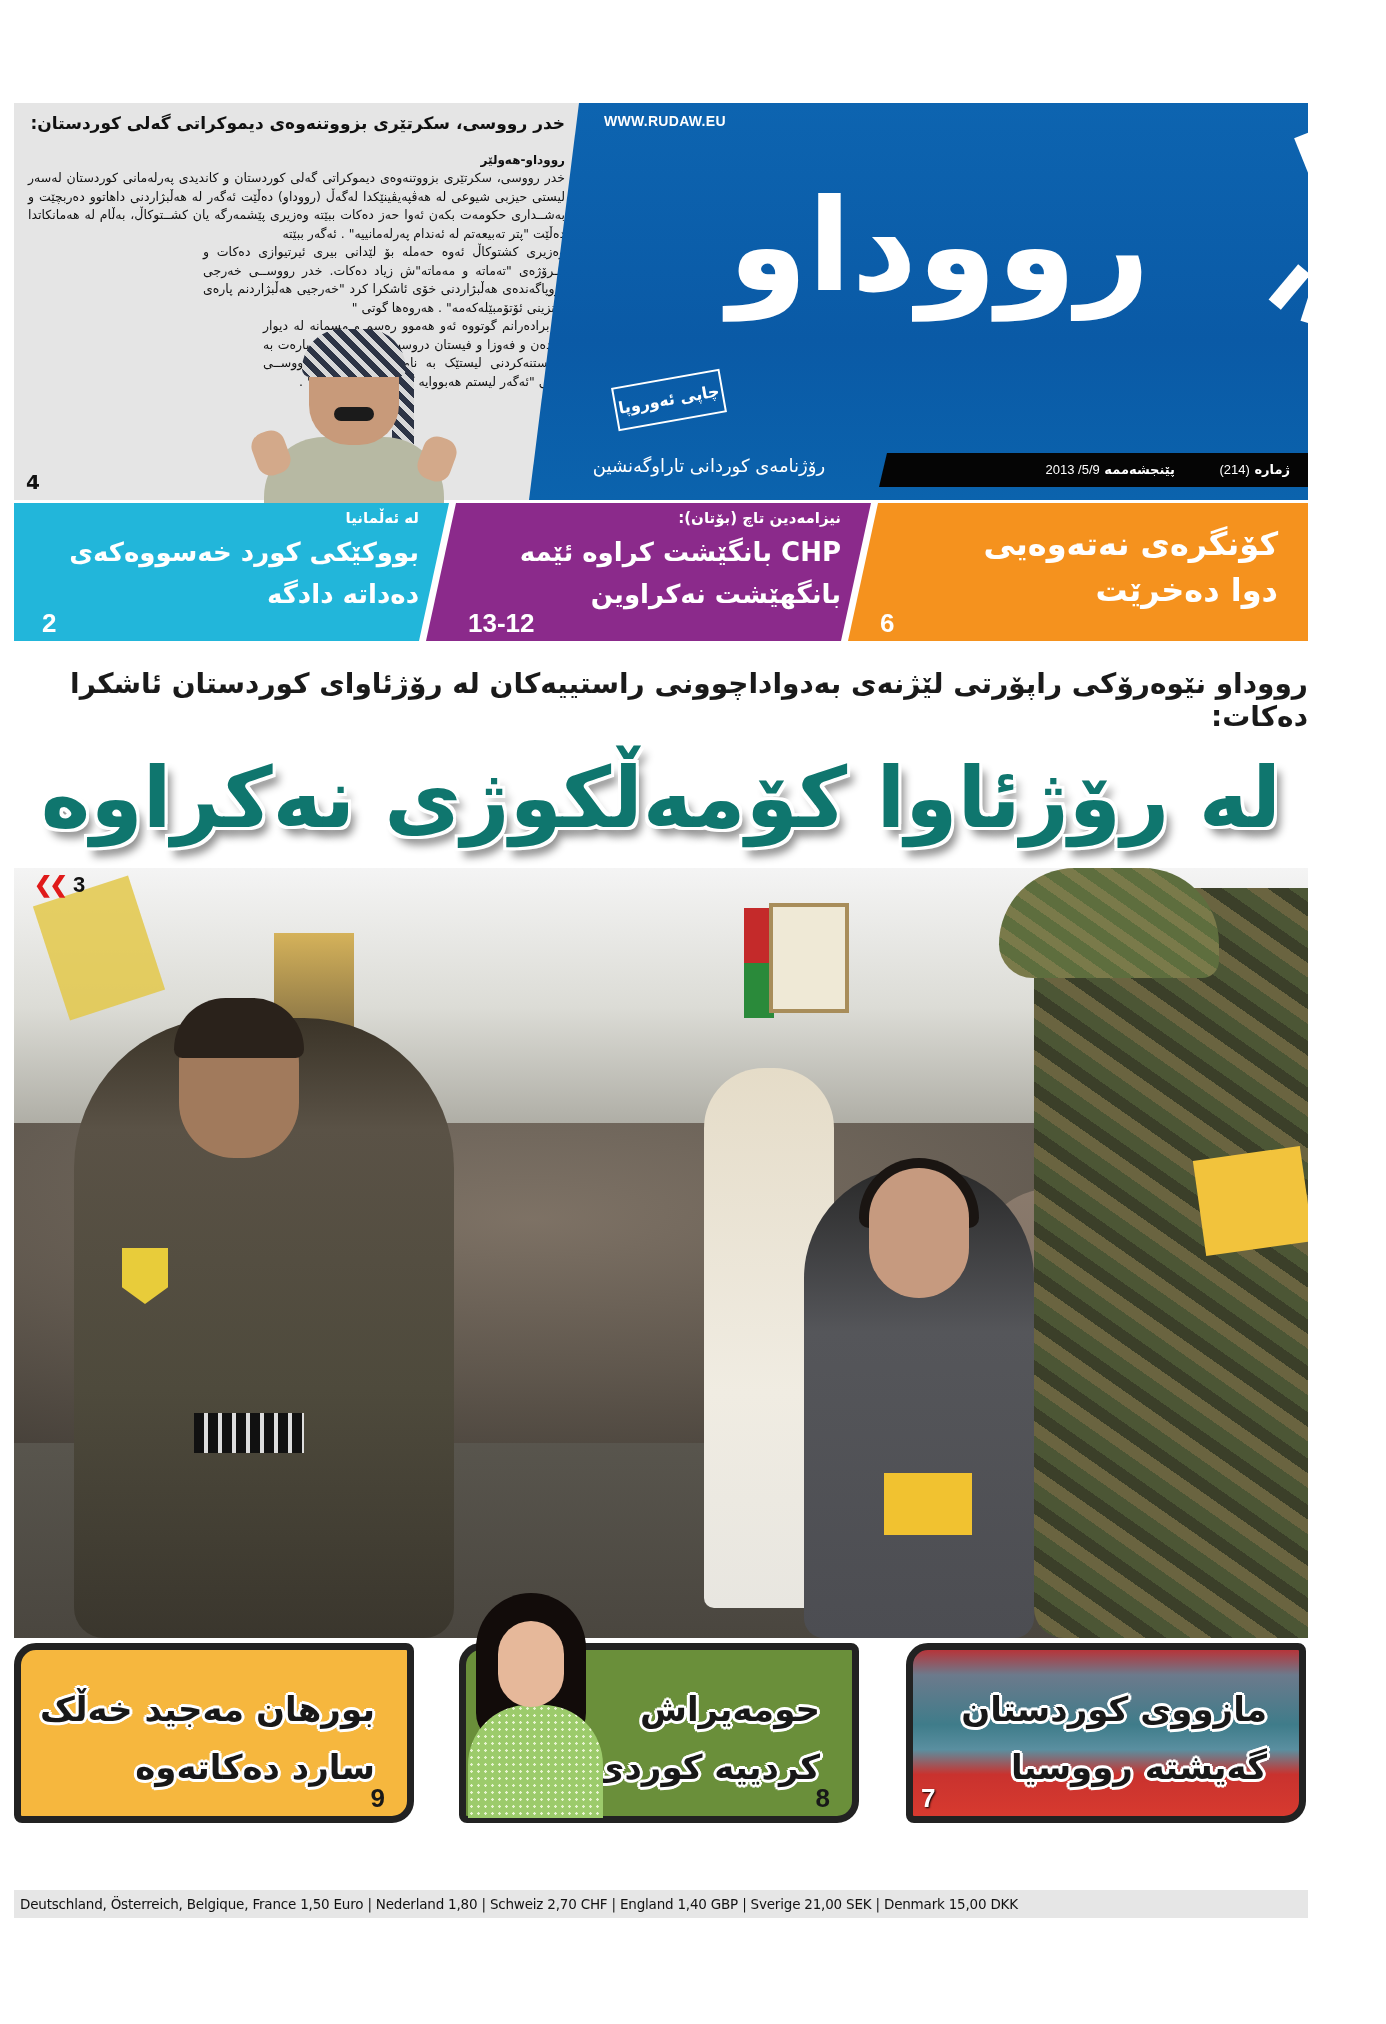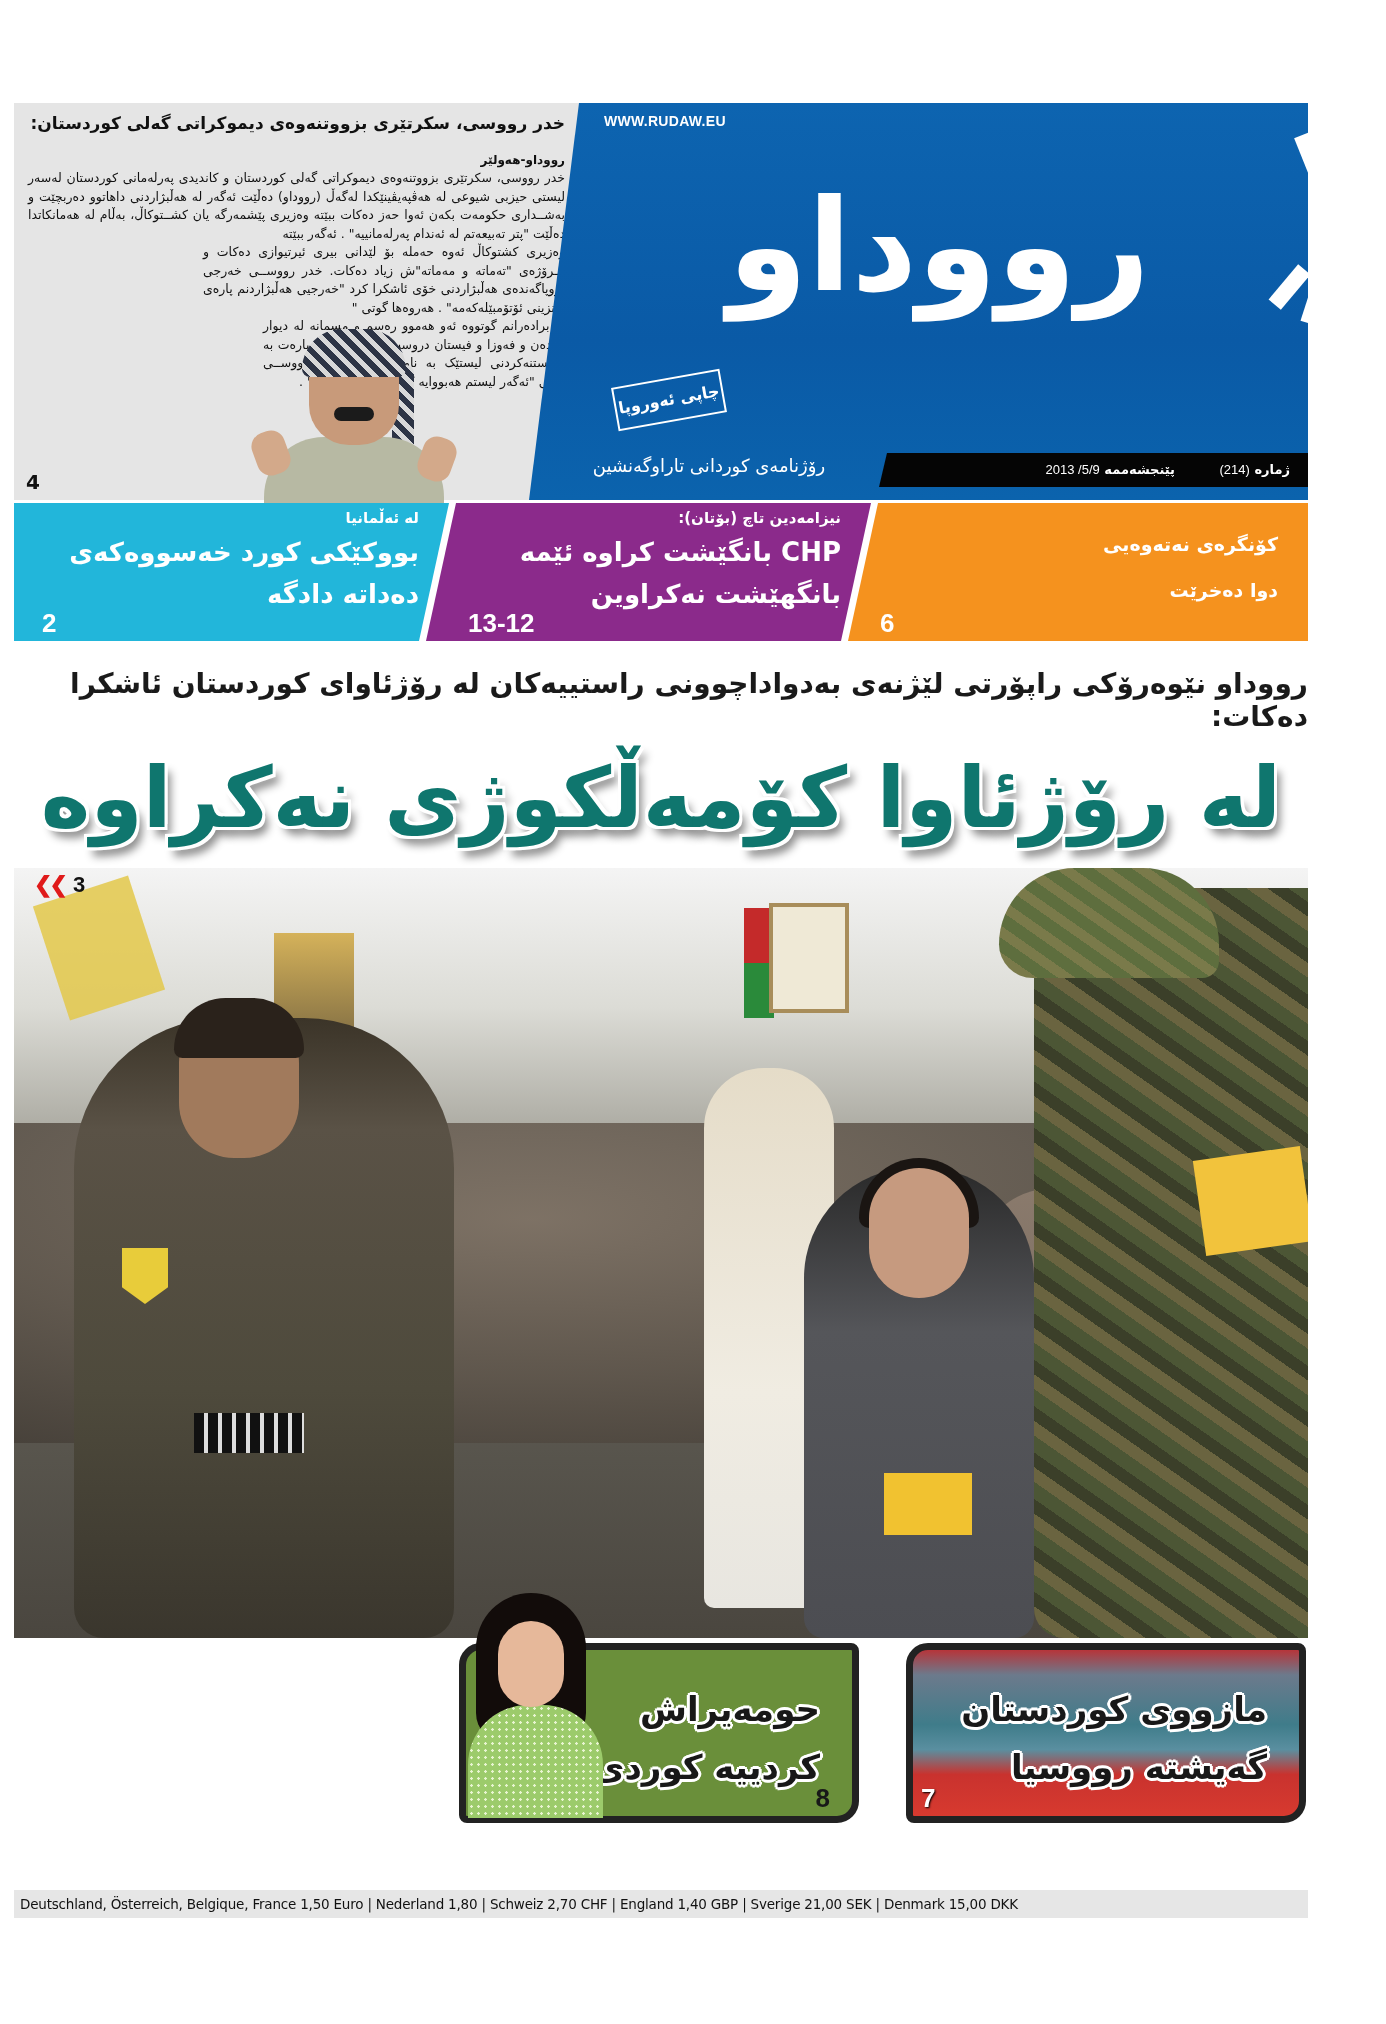--- a/index.html
+++ b/index.html
@@ -41,21 +41,21 @@
   .issue-bar .issue-date span { font-weight: normal; font-family: "Liberation Sans", sans-serif; }
 
   
   .band { position: absolute; left: 0; top: 400px; width: 1294px; height: 138px; border-radius: 31px; }
   .teaser { position: absolute; top: 0; height: 138px; color: #fff; direction: rtl; overflow: hidden; }
   .teaser-blue { left: 0; width: 435px; background: #22b6da; clip-path: polygon(0 0, 100% 0, calc(100% - 30px) 100%, 0 100%); }
   .teaser-purple { left: 412px; width: 445px; background: #8b2a8b; clip-path: polygon(30px 0, 100% 0, calc(100% - 30px) 100%, 0 100%); }
   .teaser-orange { left: 834px; width: 460px; background: #f5921e; clip-path: polygon(30px 0, 100% 0, 100% 100%, 0 100%); }
   .teaser .kicker { font-size: 15px; font-weight: bold; margin: 6px 30px 0 30px; text-align: right; }
   .teaser .title { font-size: 26px; font-weight: bold; line-height: 42px; text-align: right; margin: 4px 30px 4px 30px; }
-  .teaser-orange .title { margin-top: 18px; font-size: 19px; line-height: 46px; }
+  .teaser-orange .title { margin-top: 18px; font-size: 32px; line-height: 46px; }
   .teaser .pg { position: absolute; bottom: 2px; font-size: 26px; font-weight: bold; direction: ltr; font-family: "Liberation Sans", sans-serif; }
   .teaser-blue .pg { left: 28px; }
   .teaser-purple .pg { left: 42px; }
   .teaser-orange .pg { left: 32px; }
 
   
   .main-kicker { position: absolute; left: 0; top: 564px; width: 1294px; text-align: right; direction: rtl; font-size: 28px; font-weight: bold; color: #1a1a1a; }
   .main-headline { position: absolute; left: 0; top: 640px; width: 1294px; text-align: center; direction: rtl; font-size: 84px; font-weight: bold; color: #0f766e; line-height: 110px; text-shadow: 0 0 0 #fff, 3px 3px 0 #fff, -3px -3px 0 #fff, 3px -3px 0 #fff, -3px 3px 0 #fff, 6px 9px 8px rgba(0,0,0,0.45); letter-spacing: -1px; }
 
   
@@ -200,20 +200,27 @@
     <div class="fig woman"></div>
     <div class="fig woman-hair"></div>
     <div class="fig woman-face"></div>
     <div class="fig badge-w"></div>
     <div class="fig soldier-r"></div>
     <div class="fig cap-r"></div>
     <div class="fig badge-r"></div>
   </div>
 
   <div class="bottom">
+    <div class="box box-yellow">
+      <div class="t">
+        <div>بورهان مەجید خەڵک</div>
+        <div>سارد دەکاتەوە</div>
+      </div>
+      <div class="n">9</div>
+    </div>
     <div class="box box-green">
       <div class="t">
         <div>حومەیراش</div>
         <div>کردییە کوردی</div>
       </div>
       <div class="n">8</div>
     </div>
     <div class="singer">
       <div class="hair"></div>
       <div class="dress"></div>

